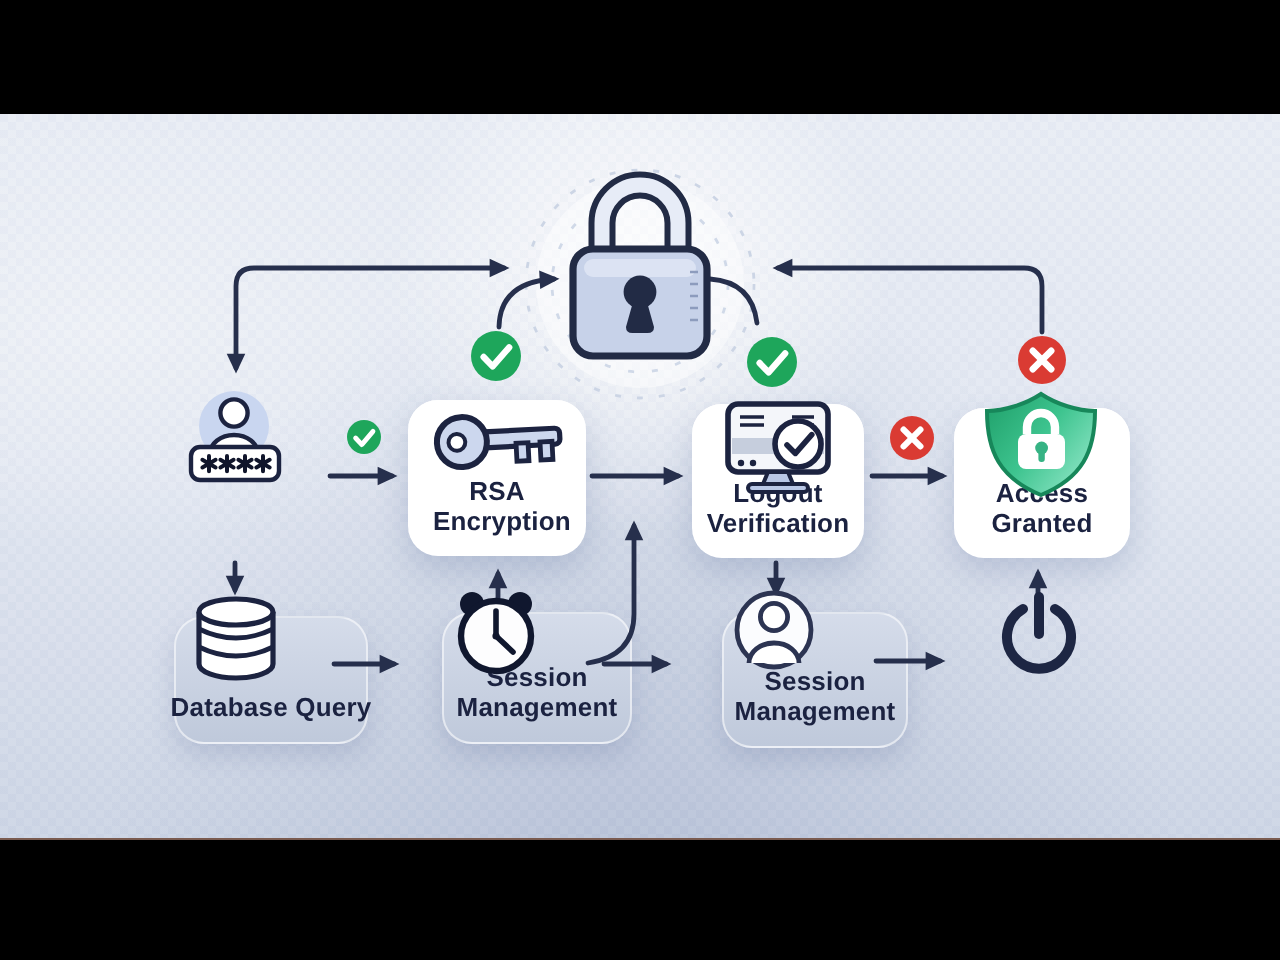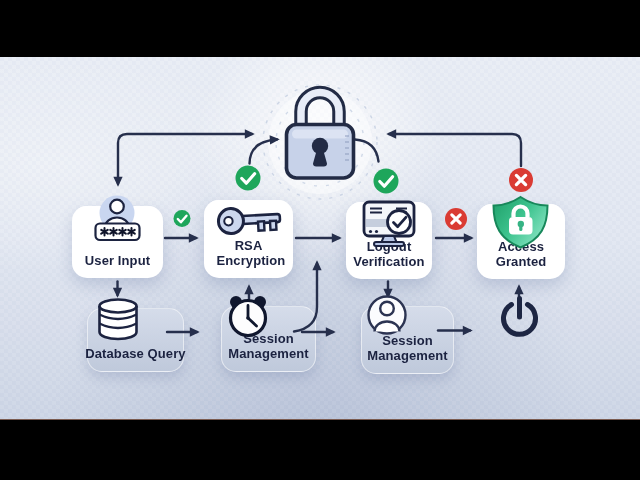--- a/index.html
+++ b/index.html
@@ -34,23 +34,20 @@
 <body>
 
 <div class="frame">
   <div class="letterbox top"></div>
   <div class="letterbox bottom"></div>
 
   <div class="canvas">
     <div class="texture"></div>
   </div>
 
-  <div class="node top-row" style="left:72px;top:206px;width:91px;height:72px">
-    <span class="node-label">User Input</span>
-  </div>
   <div class="node top-row" style="left:204px;top:200px;width:89px;height:78px">
     <span class="node-label narrow">RSA Encryption</span>
   </div>
   <div class="node top-row" style="left:346px;top:202px;width:86px;height:77px">
     <span class="node-label">Logout Verification</span>
   </div>
   <div class="node top-row" style="left:477px;top:204px;width:88px;height:75px">
     <span class="node-label narrow">Access Granted</span>
   </div>
   <div class="node bottom-row" style="left:69px;top:308px;width:95px;height:62px">

